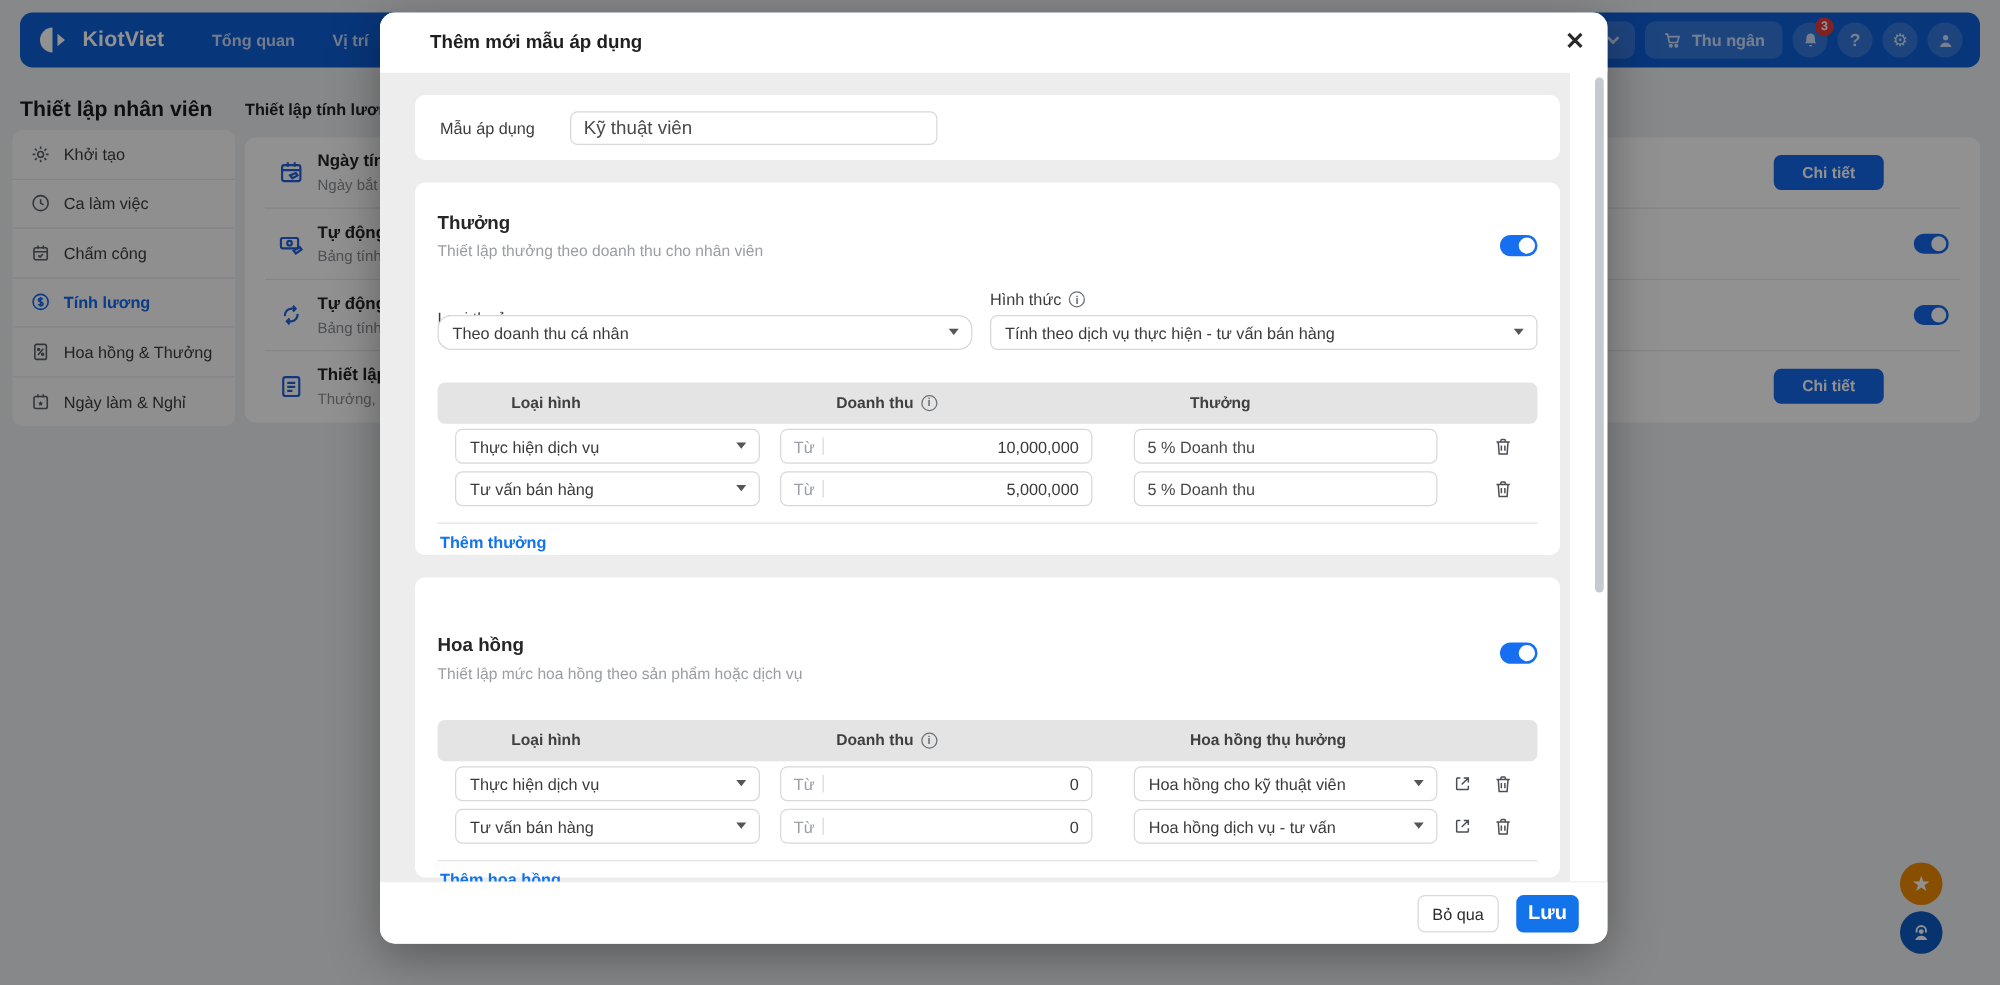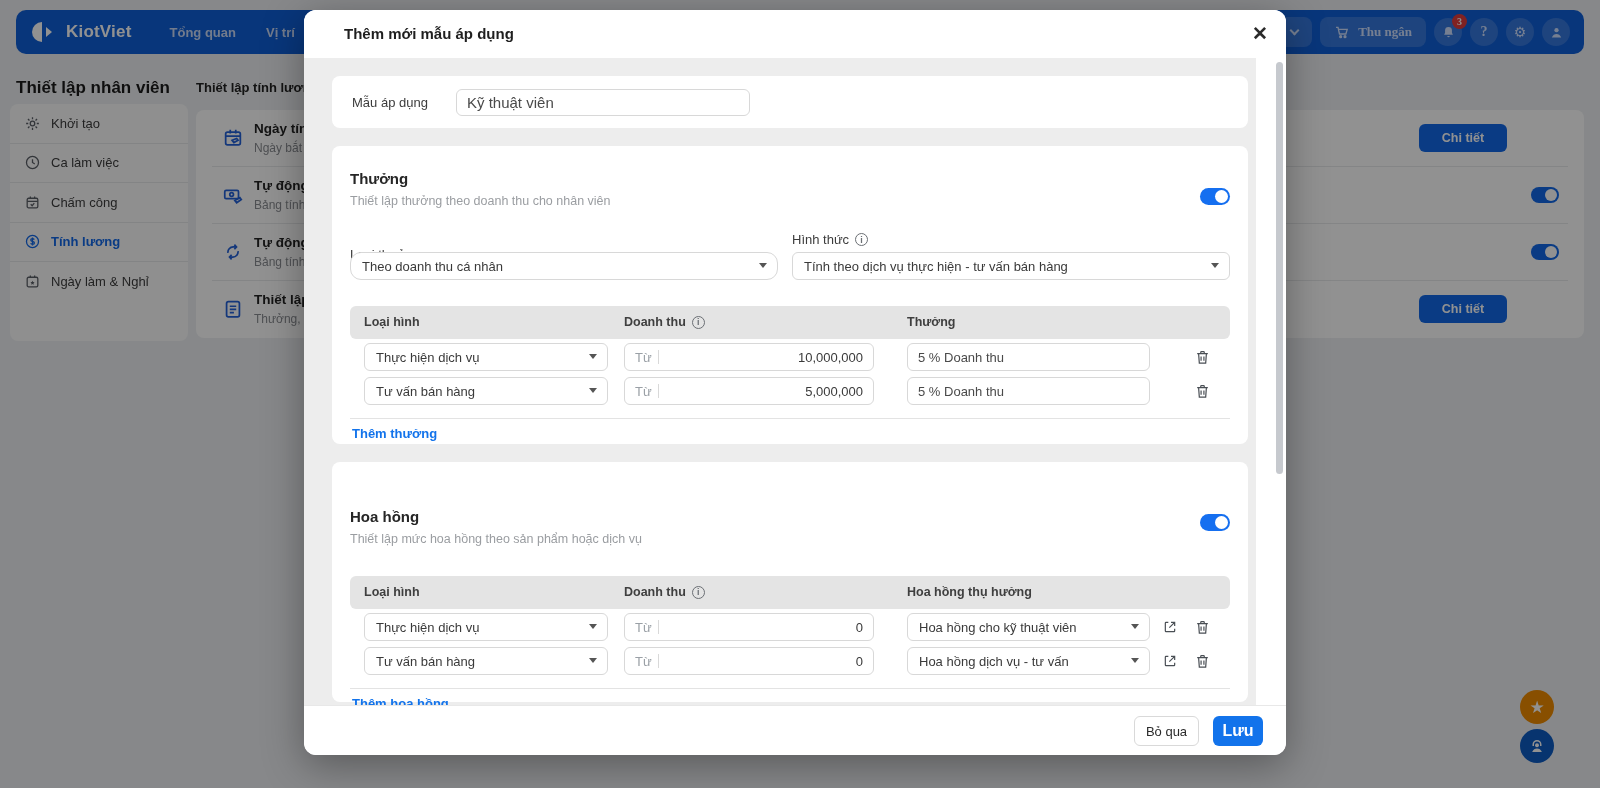--- a/index.html
+++ b/index.html
@@ -6,21 +6,21 @@
   html,body { width:1600px; height:788px; font-family:"Liberation Sans", sans-serif; }
   .screen { position:relative; width:1600px; height:788px; background:#eef0f3; overflow:hidden; }
 
   
   .navbar { position:absolute; left:16px; top:10px; width:1568px; height:44px;
     background:#0f5fd8; border-radius:10px; display:flex; align-items:center; padding:0 14px; }
   .brand { display:flex; align-items:center; gap:10px; }
   .brand-name { color:#fff; font-size:17px; font-weight:bold; letter-spacing:.2px; }
   .nav-menu { display:flex; gap:30px; margin-left:38px; }
   .nav-item { color:#c9d9f7; font-size:13px; font-weight:bold; white-space:nowrap; }
-  .nav-right { position:absolute; right:14px; top:7px; display:flex; gap:8px; align-items:center;font-family:Liberation Serif, serif; }
+  .nav-right { position:absolute; right:14px; top:7px; display:flex; gap:8px; align-items:center; }
   .nav-pill { height:30px; border-radius:8px; background:rgba(255,255,255,.16); color:#cfe0ff;
     font-size:13px; font-weight:bold; display:flex; align-items:center; gap:8px; padding:0 14px; white-space:nowrap; }
   .chev { width:7px; height:7px; border-right:2px solid #cfe0ff; border-bottom:2px solid #cfe0ff;
     transform:rotate(45deg); margin-top:-3px; }
   .nav-circle { width:28px; height:28px; border-radius:50%; background:rgba(255,255,255,.16);
     color:#cfe0ff; display:flex; align-items:center; justify-content:center; position:relative; }
   .badge { position:absolute; top:-4px; right:-5px; min-width:15px; height:15px; padding:0 3px;
     background:#e23c3c; color:#fff; border-radius:8px; font-size:10px; font-weight:bold;
     display:flex; align-items:center; justify-content:center; }
 
@@ -81,21 +81,21 @@
   .m-toggle { position:absolute; right:18px; width:30px; height:17px; border-radius:9px; background:#156ff0; }
   .m-toggle .knob { width:13px; height:13px; top:2px; right:2px; }
 
   .dd { position:absolute; height:28px; border:1px solid #d8d8d8; border-radius:6px; background:#fff;
     display:flex; align-items:center; font-size:13px; color:#3a3a3a; padding:0 26px 0 11px; }
   .dd .arrow { position:absolute; right:10px; top:10px; width:0; height:0;
     border-left:4px solid transparent; border-right:4px solid transparent; border-top:5px solid #555; }
 
   .tbl { position:absolute; left:18px; width:880px; }
   .tbl-head { position:absolute; left:0; top:0; width:100%; height:33px; background:#e4e4e4; border-radius:6px; }
-  .th { position:absolute; top:9px; font-size:12.5px; font-weight:bold; color:#3f3f3f; display:flex; gap:6px; align-items:center; }
+  .th { position:absolute; top:9px; font-size:12.5px; font-weight:bold; color:#3f3f3f; display:flex; gap:6px; align-items:center;margin-left:45px; }
   .trow { position:absolute; left:0; width:100%; height:28px; }
   .money { position:absolute; height:28px; border:1px solid #d8d8d8; border-radius:6px; background:#fff;
     display:flex; align-items:center; padding:0 10px; font-size:13px; }
   .money .pfx { color:#9aa0a6; }
   .money .bar { width:1px; height:14px; background:#d9d9d9; margin-left:6px; }
   .money .val { flex:1; text-align:right; color:#3a3a3a; }
   .icon-btn { position:absolute; width:18px; height:18px; border:none; background:none; color:#4a4f55; padding:0; }
   .tbl-divider { position:absolute; left:18px; width:880px; height:1px; background:#e3e3e3; }
   .add-link { position:absolute; left:20px; font-size:13px; font-weight:bold; color:#1273eb;
     background:none; border:none; font-family:"Liberation Sans", sans-serif; padding:0; }
@@ -191,20 +191,29 @@
     </div>
     <div class="side-item active">
       <svg class="ic" viewBox="0 0 24 24" fill="none" stroke="currentColor" stroke-width="1.8">
           <circle cx="12" cy="12" r="8.5"></circle>
           <path d="M14.5 9.3c-.5-.9-1.4-1.3-2.5-1.3-1.4 0-2.5.8-2.5 2s1 1.7 2.5 2 2.7.8 2.7 2-1.2 2-2.7 2c-1.2 0-2.2-.5-2.6-1.4M12 6.5v11"></path>
         </svg>
       <span>Tính lương</span>
     </div>
     <div class="side-item">
       <svg class="ic" viewBox="0 0 24 24" fill="none" stroke="currentColor" stroke-width="1.8">
+          <rect x="5.5" y="3.5" width="13" height="17" rx="2"></rect>
+          <path d="M9 15.5l6-7M9.7 9.2h.01M14.3 14.8h.01"></path>
+          <circle cx="9.7" cy="9.2" r="1.1"></circle>
+          <circle cx="14.3" cy="14.8" r="1.1"></circle>
+        </svg>
+      <span>Hoa hồng &amp; Thưởng</span>
+    </div>
+    <div class="side-item">
+      <svg class="ic" viewBox="0 0 24 24" fill="none" stroke="currentColor" stroke-width="1.8">
           <rect x="4.5" y="6" width="15" height="13.5" rx="2"></rect>
           <path d="M9 3.5V7M15 3.5V7"></path>
           <path d="M12 11l.9 1.8 2 .3-1.45 1.4.35 2-1.8-.95-1.8.95.35-2L9.1 13.1l2-.3z" fill="currentColor" stroke="none"></path>
         </svg>
       <span>Ngày làm &amp; Nghỉ</span>
     </div>
   </div>
 
   <div class="content-title">Thiết lập tính lương</div>
 

